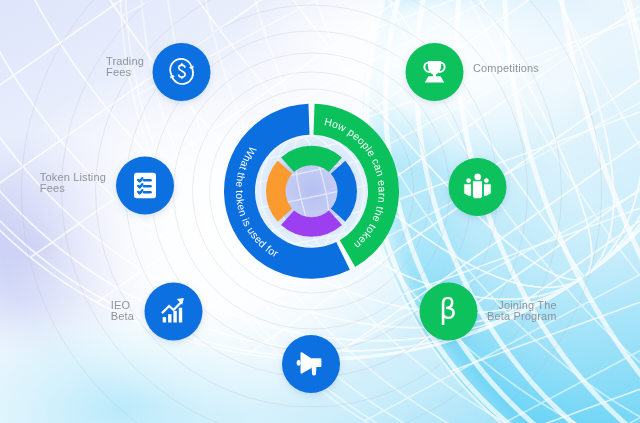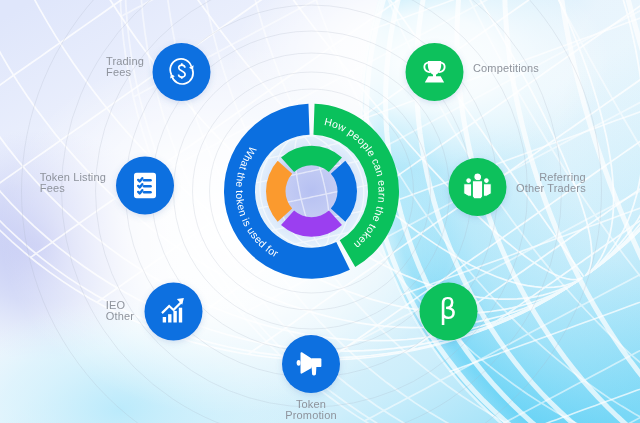--- a/index.html
+++ b/index.html
@@ -379,20 +379,18 @@
       <circle cx="448.5" cy="311.5" r="29" fill="#0ac15c"></circle>
       <text x="448.1" y="318.6" font-size="27.5" fill="#ffffff" text-anchor="middle" font-family="DejaVu Sans, sans-serif">β</text>
     </g>
   </svg>
 
   <div class="lbl r" style="right:496px;top:56px;">Trading
 Fees</div>
   <div class="lbl r" style="right:534px;top:172px;margin-left:26px;">Token Listing
 Fees</div>
   <div class="lbl r" style="right:506px;top:300px;">IEO
-Other</div>
-  <div class="lbl c" style="left:261px;top:399px;width:100px;">Token
-Promotion</div>
+Beta</div>
   <div class="lbl l" style="left:473px;top:63px;">Competitions</div>
-  <div class="lbl l" style="left:516px;top:172px;">Referring
-Other Traders</div>
+  <div class="lbl l" style="left:487px;top:300px;">Joining The
+Beta Program</div>
 
 </div>
 
 </body></html>

